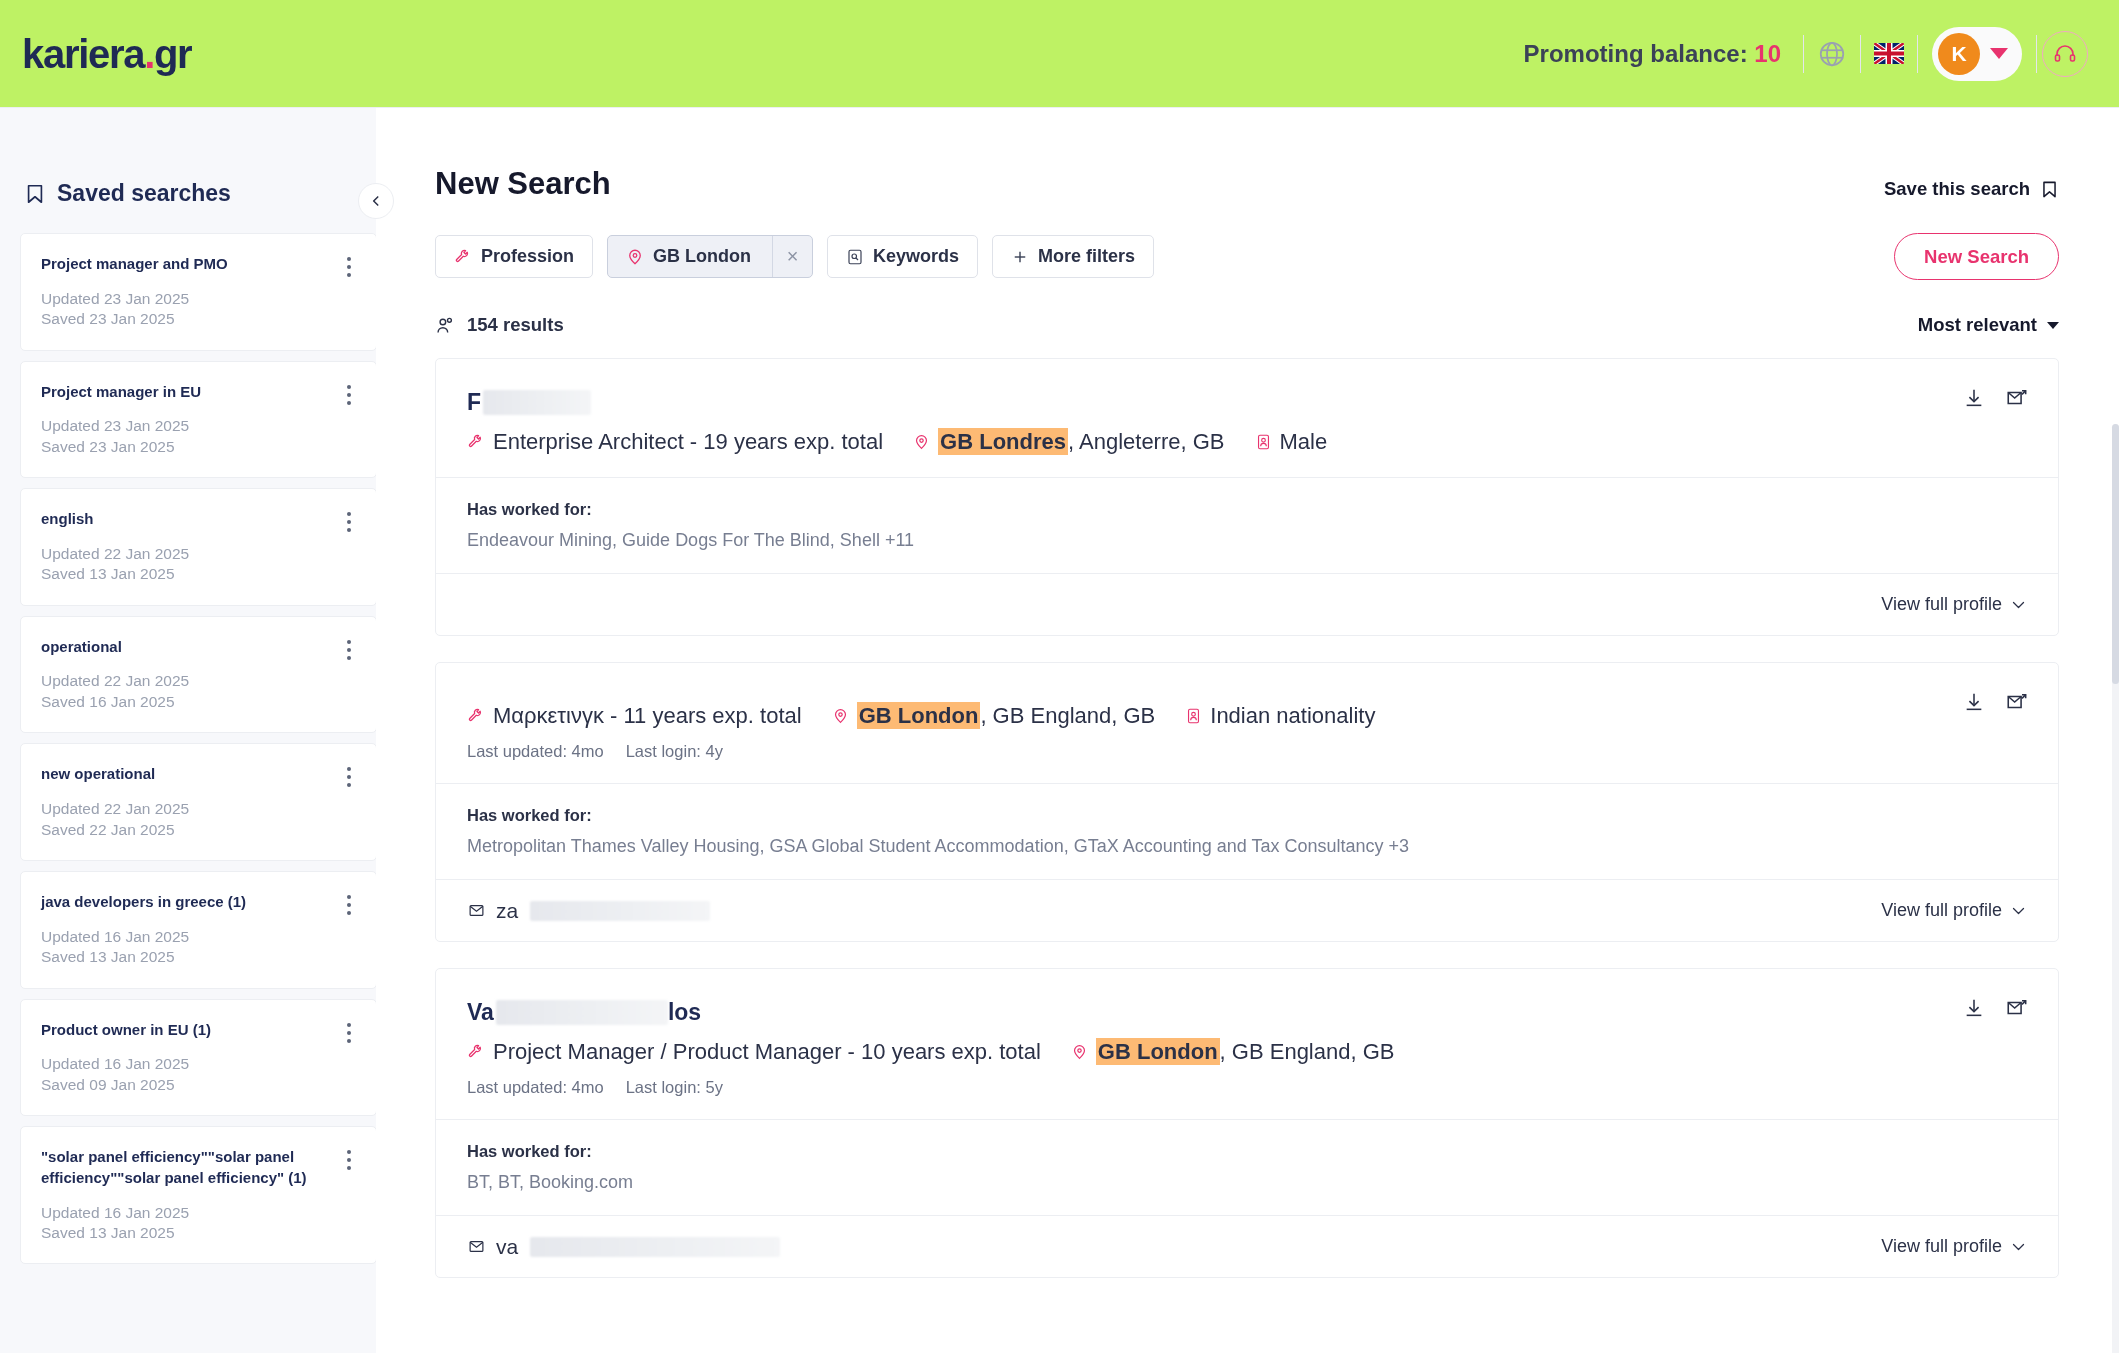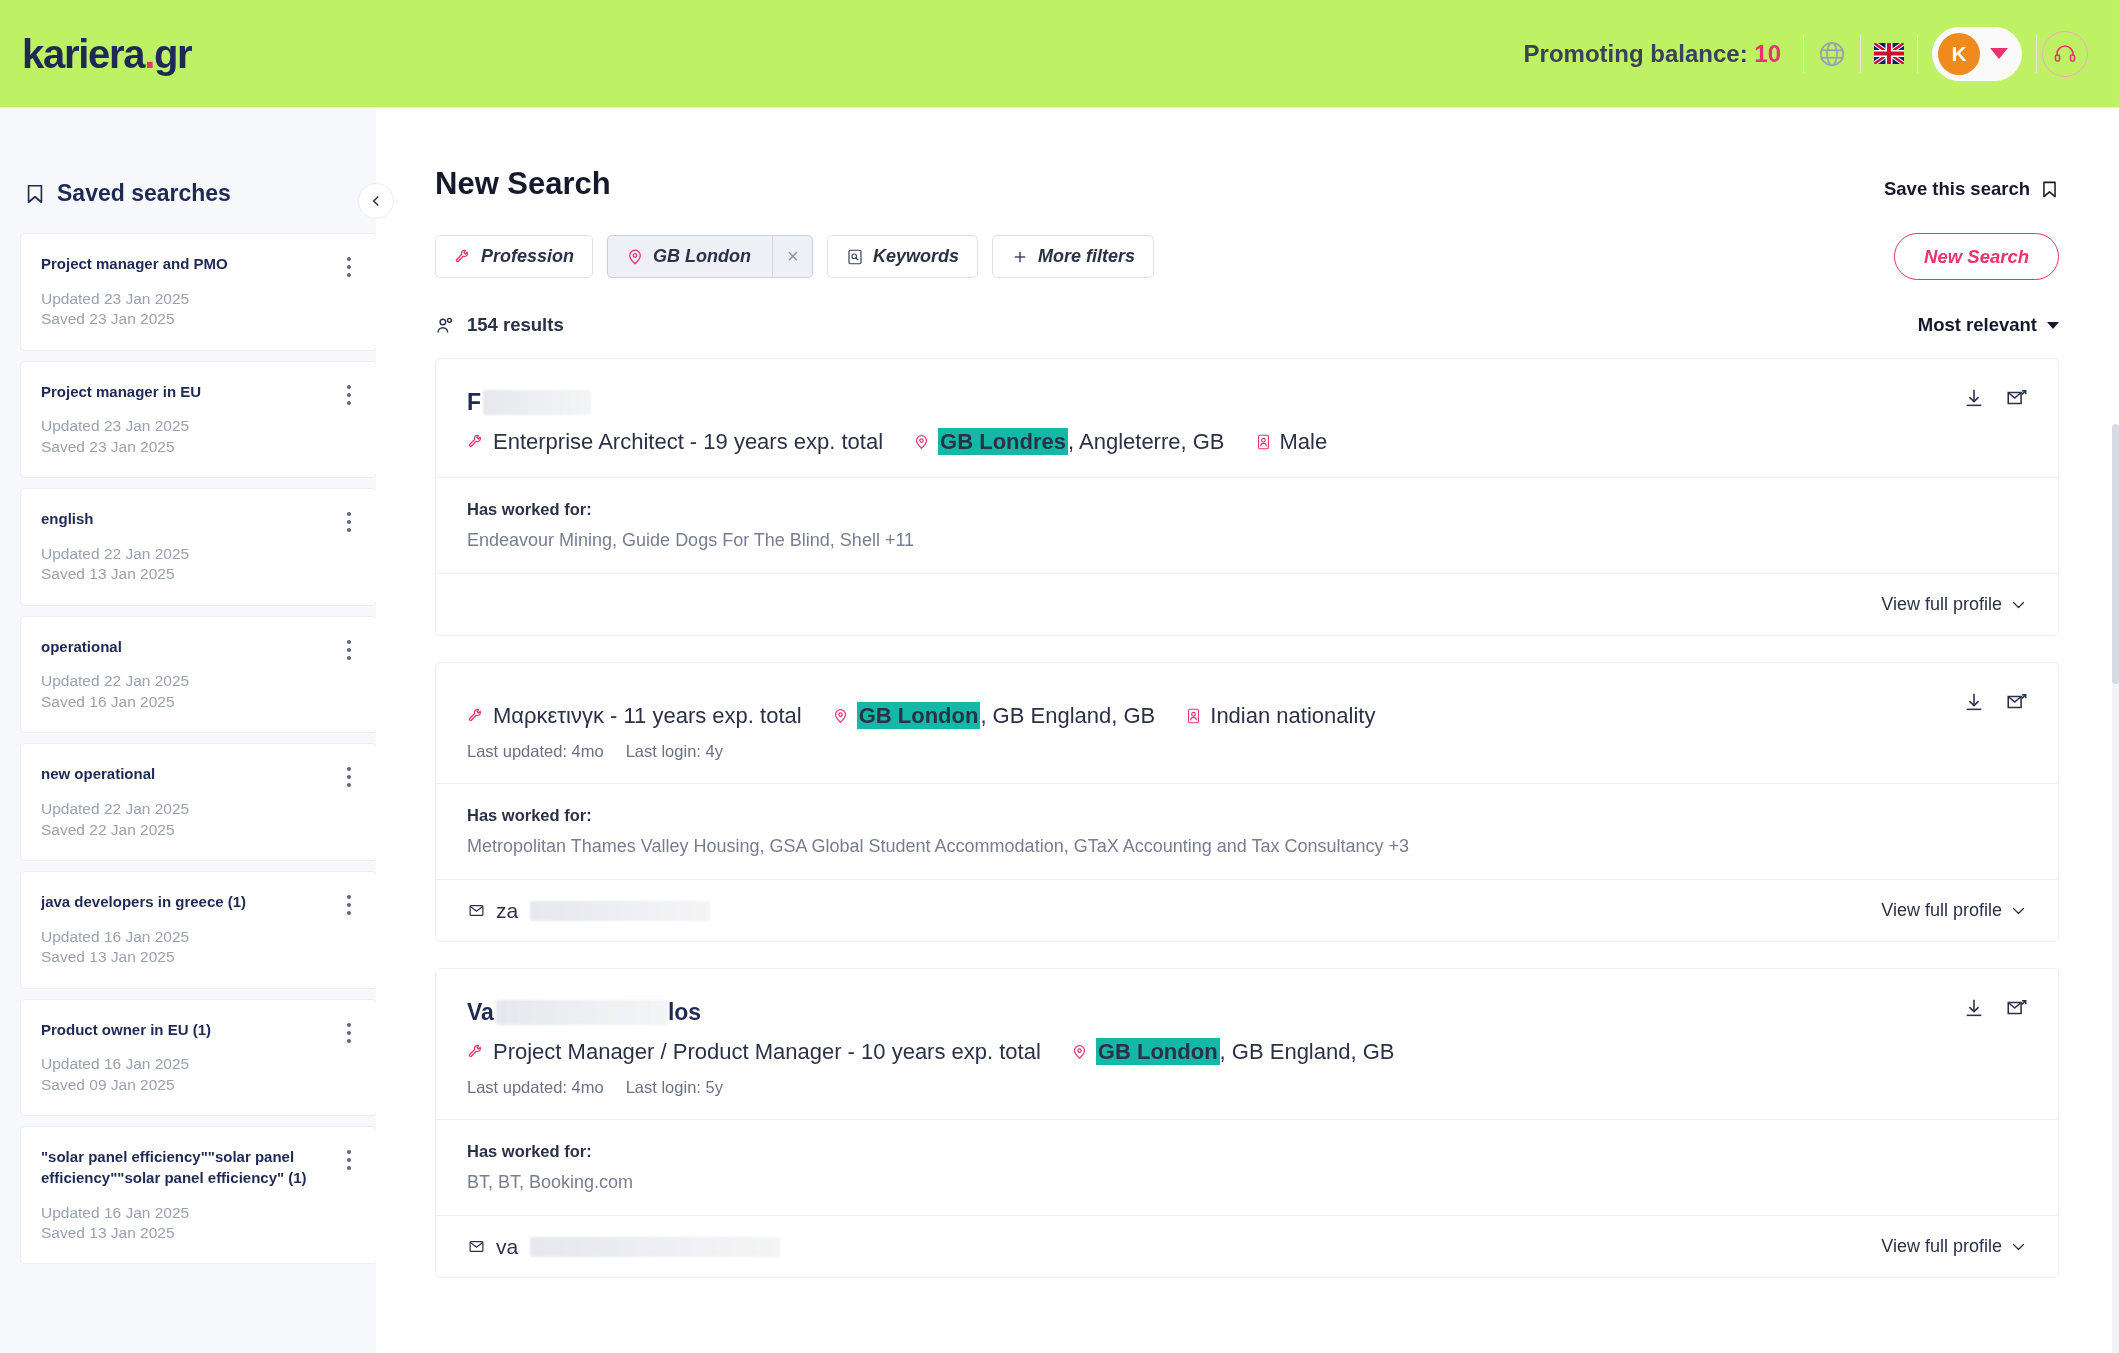--- a/index.html
+++ b/index.html
@@ -140,21 +140,20 @@
   }
   .page-title { font-size: 31px; font-weight: 700; color: #16192c; }
   .save-search {
     margin-left: auto; display: flex; align-items: center; gap: 10px;
     font-size: 18.5px; font-weight: 700; color: #16192c; cursor: pointer;
     margin-top: 12px;
   }
   .filters-row {
     display: flex; align-items: center;
     padding: 31px 60px 0 59px;
-    font-style: italic;
   }
   .chip {
     display: flex; align-items: center; gap: 9px;
     height: 43px; padding: 0 18px;
     border: 1px solid #dfe2e9; border-radius: 5px;
     background: #ffffff; margin-right: 14px;
     font-size: 18px; font-weight: 600; color: #2b3147;
     cursor: pointer; white-space: nowrap;
   }
   .chip.active {
@@ -215,21 +214,21 @@
     background: linear-gradient(90deg,#e6e8ed,#eef0f3 60%,#f4f5f7);
     border-radius: 2px; margin-left: 2px;
     filter: blur(1px);
   }
   .cand-meta {
     display: flex; align-items: center; flex-wrap: wrap;
     margin-top: 12px; font-size: 22px; color: #2b3147;
     gap: 0;
   }
   .meta-item { display: flex; align-items: center; gap: 8px; margin-right: 30px; }
-  .hl { background: #14b8a6; padding: 1px 2px; font-weight: 700; }
+  .hl { background: #fdba74; padding: 1px 2px; font-weight: 700; }
   .cand-dates {
     margin-top: 13px; font-size: 16.5px; color: #6b7285;
     display: flex; gap: 22px;
   }
   .cand-worked {
     border-top: 1px solid #eceef2;
     padding: 22px 32px 22px 31px;
   }
   .worked-label { font-size: 16.5px; font-weight: 700; color: #2b3147; }
   .worked-list { margin-top: 11px; font-size: 18px; color: #777e91; }

